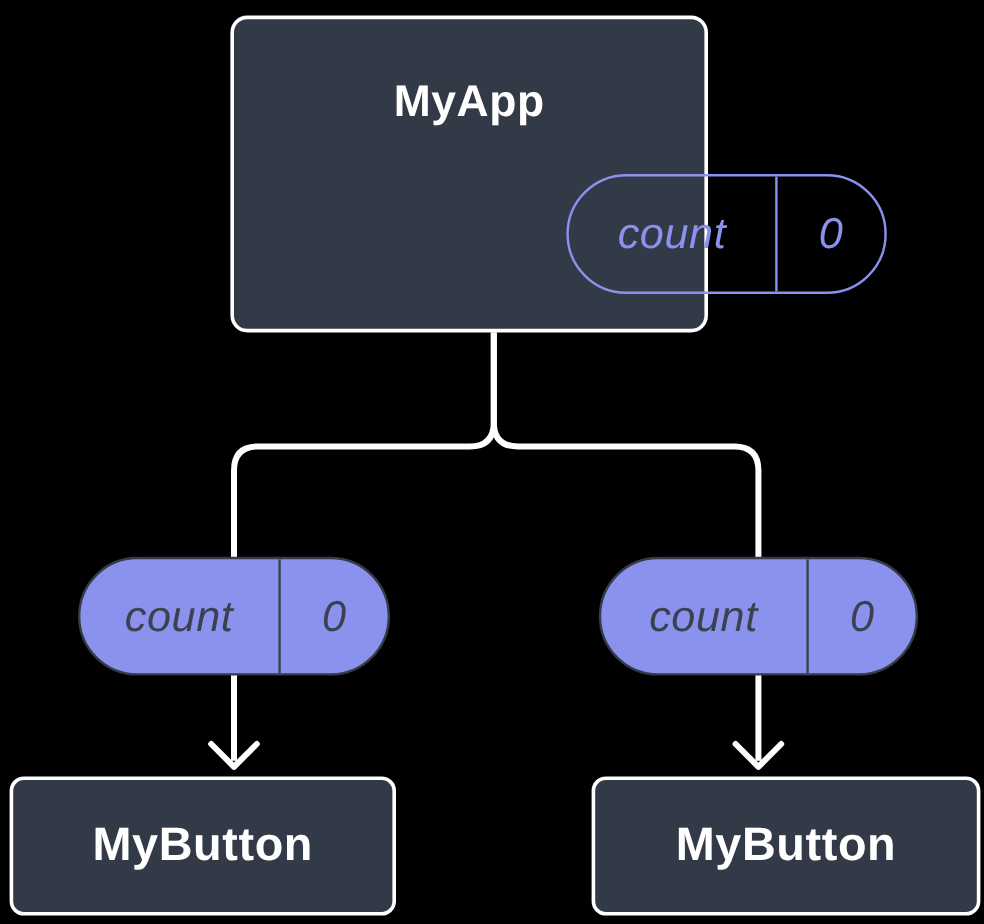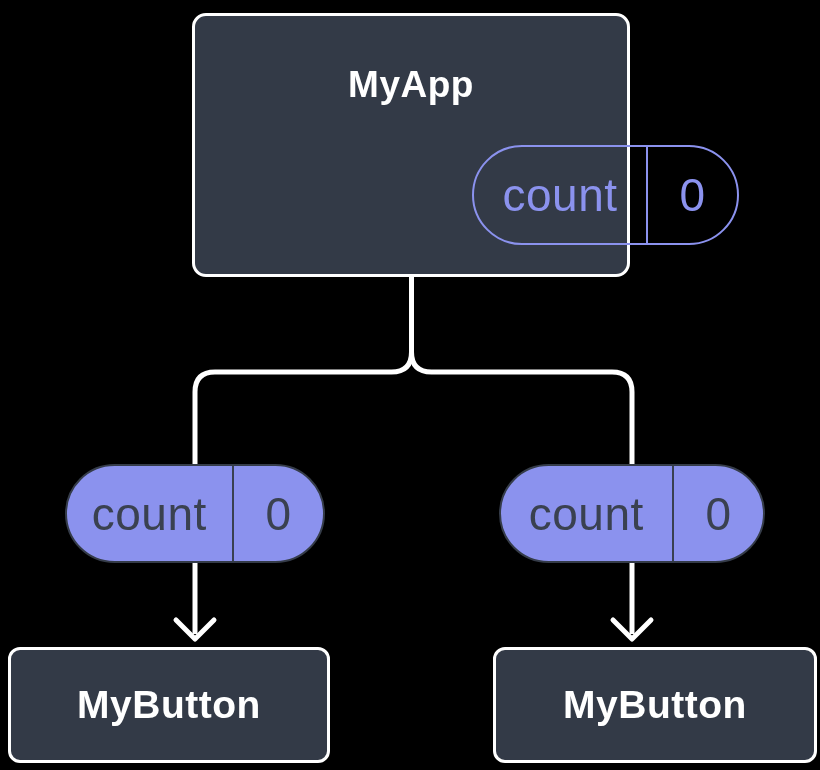--- a/index.html
+++ b/index.html
@@ -21,21 +21,21 @@
     height: 770px;
   }
 
   
   .node {
     position: absolute;
     background: #333A47;
     border: 3px solid #FFFFFF;
     border-radius: 14px;
   }
-  .node-app { left: 192px; top: 13px; width: 438px; height: 264px; }
+  .node-app { left: 192px; top: 13px; width: 398px; height: 264px; }
   .node-btn-left  { left: 8px;   top: 647px; width: 322px; height: 116px; border-radius: 12px; }
   .node-btn-right { left: 493px; top: 647px; width: 324px; height: 116px; border-radius: 12px; }
 
   .node-title {
     position: absolute;
     left: 0; right: 0;
     text-align: center;
     color: #FFFFFF;
     font-weight: 700;
     font-size: 37px;
@@ -59,22 +59,23 @@
     position: absolute;
     display: flex;
     align-items: stretch;
     border-radius: 50px;
     overflow: hidden;
   }
   .pill .cell {
     display: flex;
     align-items: center;
     justify-content: center;
-    font-size: 46px;
+    font-size: 36px;
     letter-spacing: 0.5px;
+    font-style: italic;
   }
   .pill .cell-name { flex: 1 1 auto; }
   .pill .cell-value { width: 89px; flex: 0 0 auto; }
   .pill .divider { width: 2.5px; flex: 0 0 auto; }
 
   
   .pill-state {
     left: 277px; top: 129px; width: 267px; height: 100px;
     border: 2px solid #8B92EE;
     background: transparent;

